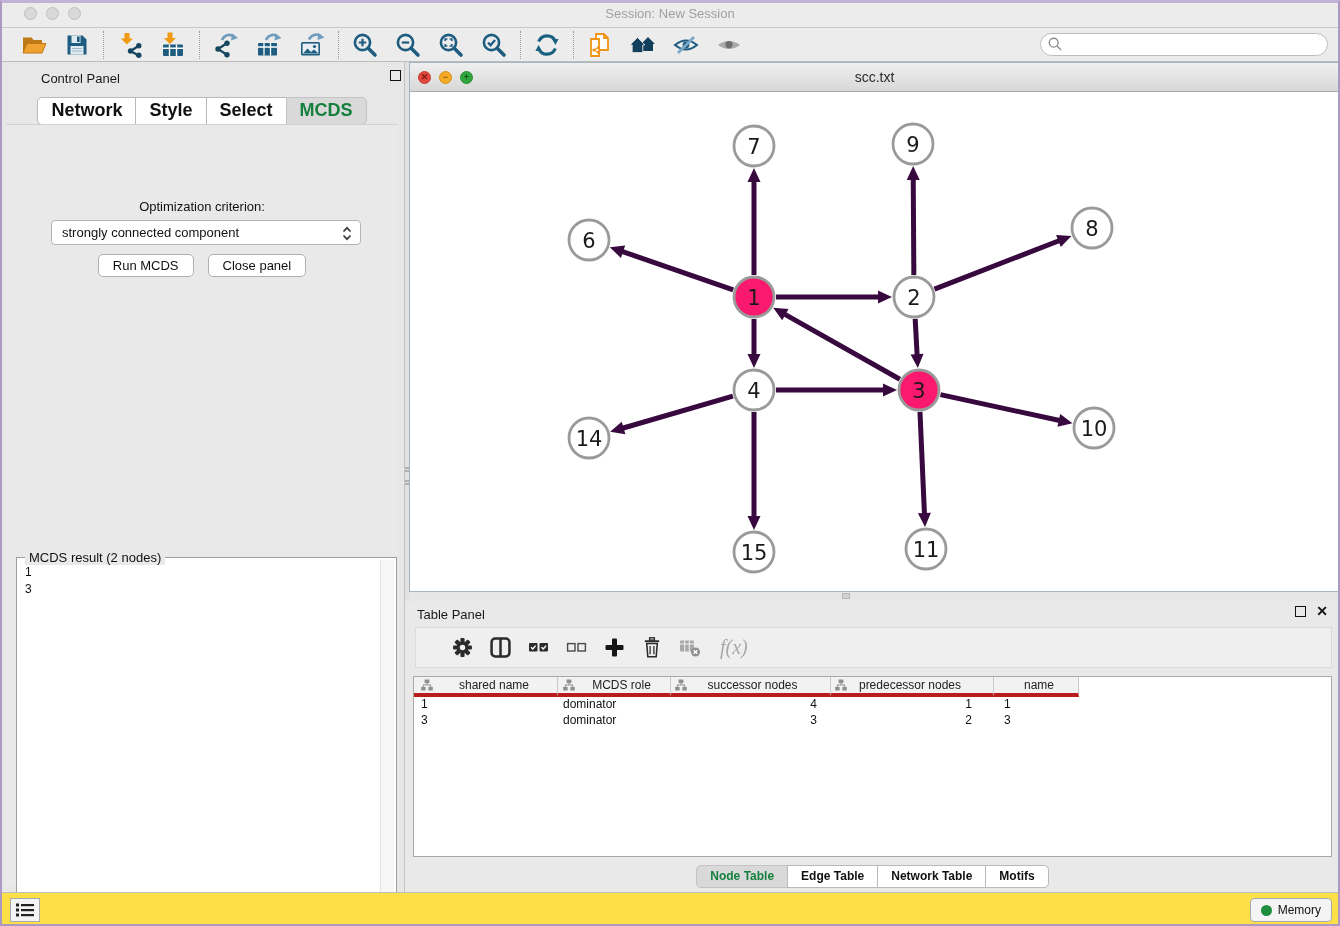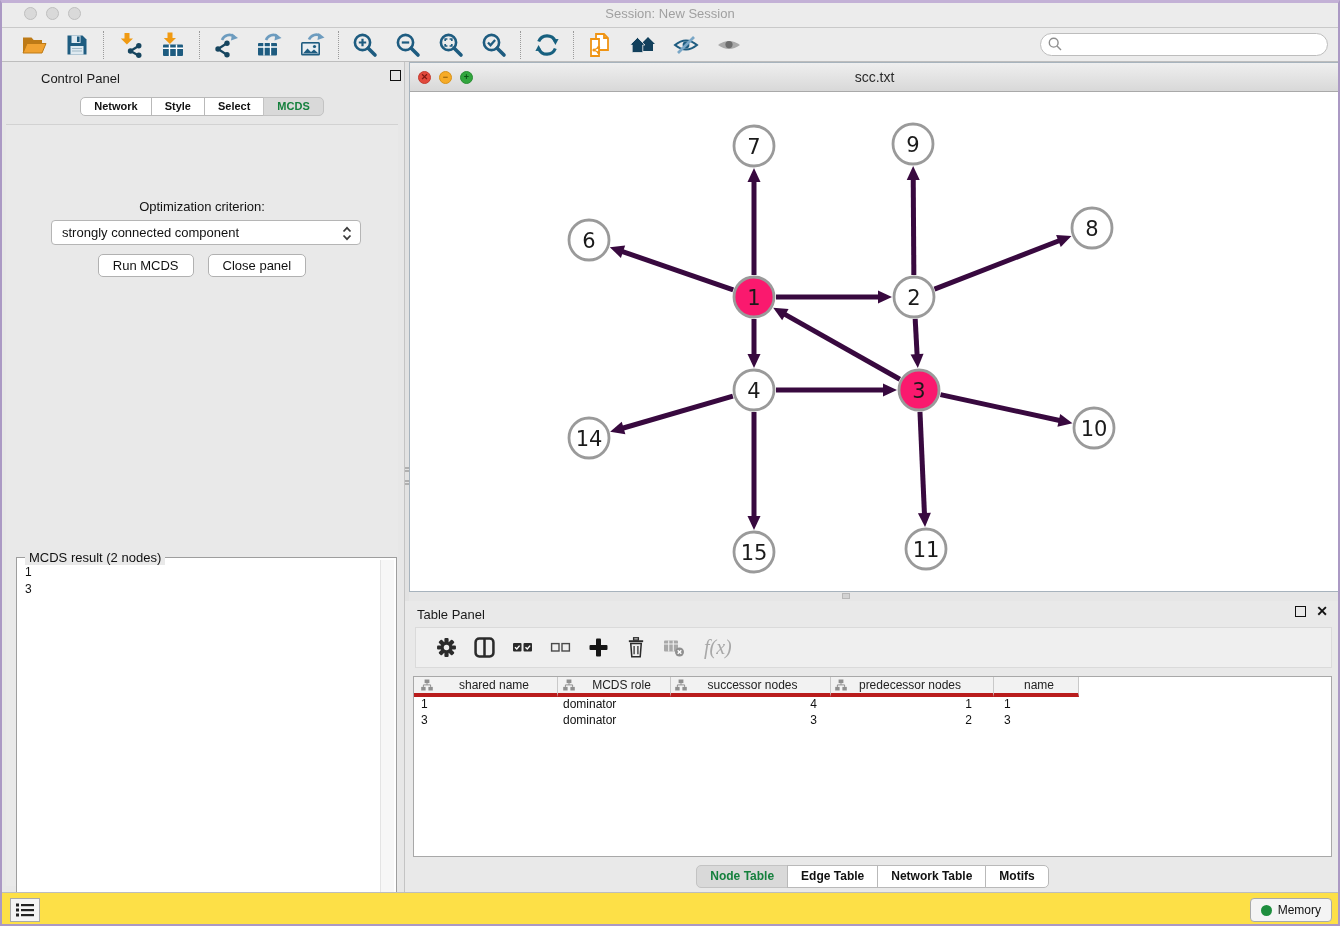--- a/index.html
+++ b/index.html
@@ -23,21 +23,21 @@
   .search-glyph { position:absolute; left:8px; top:4px; width:14px; height:14px; }
 
   
   .control-panel { position:absolute; left:0; top:62px; width:404px; height:830px; background:#e7e7e7; }
   .cp-header { position:absolute; left:0; top:0; width:100%; height:34px;margin-left:29px; }
   .cp-title { position:absolute; left:12px; top:9px; font-size:13px; color:#1a1a1a; }
   .win-btns { position:absolute; right:10px; top:8px; display:flex; gap:10px; align-items:center; }
   .float-btn { width:11px; height:11px; border:1.7px solid #111; background:transparent; }
   .close-btn { font-size:14px; font-weight:bold; color:#111; line-height:11px; }
   .cp-tabs { position:absolute; left:0; top:35px; width:100%; display:flex; justify-content:center; }
-  .tab { border:1px solid #b9b9b9; background:#fff; color:#111; font-size:11px; font-weight:bold; padding:2px 13px 3px; margin-left:-1px; white-space:nowrap; }
+  .tab { border:1px solid #b9b9b9; background:#fff; color:#111; font-size:18px; font-weight:bold; padding:2px 13px 3px; margin-left:-1px; white-space:nowrap; }
   .tab:first-child { border-radius:5px 0 0 5px; margin-left:0; }
   .tab:last-child { border-radius:0 5px 5px 0; }
   .tab.active { background:#d9d9d9; color:#15803d; border-color:#c3c3c3; }
   .cp-body { position:absolute; left:6px; right:6px; top:62px; bottom:6px; background:#e9e9e9; border-top:1px solid #d2d2d2; }
   .opt-label { position:absolute; left:0; width:100%; top:74px; text-align:center; font-size:13px; color:#111; }
   .criterion-select { position:absolute; left:45px; top:95px; width:310px; height:25px; background:#fff; border:1px solid #b5b5b5; border-radius:4px; display:flex; align-items:center; font-size:13px; color:#111; padding-left:10px; cursor:default; }
   .criterion-stepper { position:absolute; right:8px; top:4px; }
   .cp-buttons { position:absolute; left:0; top:129px; width:100%; display:flex; justify-content:center; gap:14px; }
   .push-btn { background:#fff; border:1px solid #b1b1b1; border-radius:5px; font-size:13px; color:#111; padding:3px 14px; font-family:"Liberation Sans",sans-serif; }
   .result-fieldset { position:absolute; left:10px; top:432px; width:381px; height:383px; border:1px solid #9e9e9e; background:#fff; }
@@ -61,21 +61,21 @@
   .tl-zoom  { background:#32a63e; border:1px solid #2a8d34; color:#0d5516; }
   .net-title { position:absolute; left:0; right:0; top:6px; text-align:center; font-size:14px; color:#2b2b2b; }
   .net-canvas { position:absolute; left:0; top:29px; width:929px; height:499px; background:#fff; }
   #graph-svg { width:100%; height:100%; }
   #graph-svg text { font-family:"DejaVu Sans","Liberation Sans",sans-serif; }
 
   
   .table-panel { position:absolute; left:405px; top:601px; width:935px; height:291px; background:#e9e9e9; }
   .tp-title { position:absolute; left:12px; top:6px; font-size:13px; color:#1a1a1a; }
   .tp-winbtns { position:absolute; right:12px; top:5px; display:flex; gap:10px; align-items:center; }
-  .tp-toolbar { position:absolute; left:10px; top:26px; width:917px; height:41px; background:#efefef; border:1px solid #dadada; display:flex; align-items:center; gap:17px; padding-left:20px; }
+  .tp-toolbar { position:absolute; left:10px; top:26px; width:917px; height:41px; background:#efefef; border:1px solid #dadada; display:flex; align-items:center; gap:17px; padding-left:36px; }
   .tp-icon { height:21px; display:block; }
   .fx-label { font-family:"Liberation Serif",serif; font-style:italic; font-size:20px; color:#a8a8a8; margin-left:2px; }
   .data-table { position:absolute; left:8px; top:75px; width:919px; height:181px; background:#fff; border:1px solid #a8a8a8; overflow:hidden; }
   .thead { display:flex; height:20px; }
   .th { background:#f2f2f2; border-right:1px solid #c9c9c9; border-bottom:4px solid #b91c1c; display:flex; align-items:center; font-size:12px; color:#222; padding:0 4px; }
   .th .th-label { flex:1; text-align:center; }
   .th .sort-ic { flex:0 0 12px; margin-right:2px; }
   .trow { display:flex; height:16px; font-size:12px; color:#111; }
   .td { overflow:hidden; white-space:nowrap; }
   .c0 { width:144px; padding-left:7px; }

